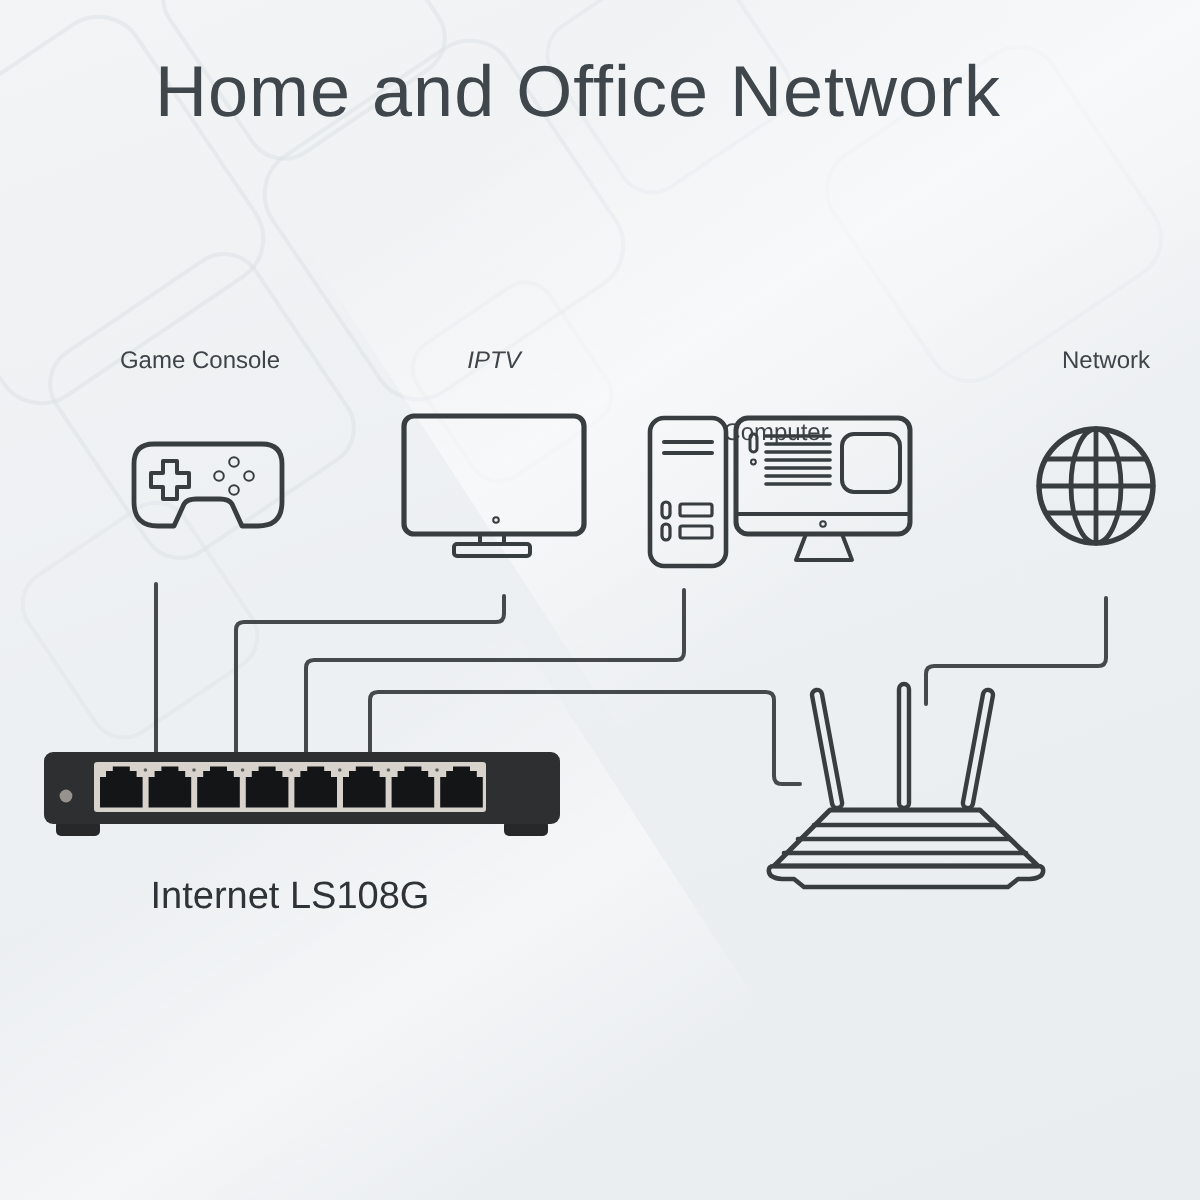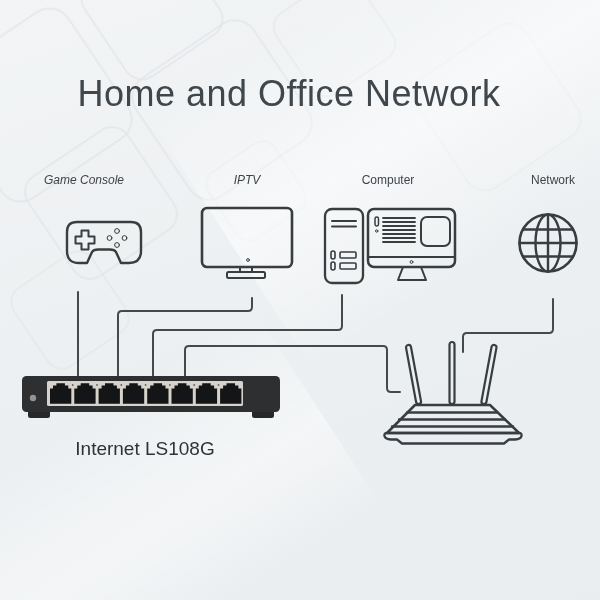--- a/index.html
+++ b/index.html
@@ -13,21 +13,20 @@
     position:relative;width:600px;height:600px;overflow:hidden;
     background:linear-gradient(160deg,#f2f4f5 0%,var(--background) 45%,#e9edef 100%);
     font-family:"Liberation Sans",sans-serif;
   }
   .pat{position:absolute;border:2px solid var(--pattern-line);opacity:.55;}
   .streak{position:absolute;pointer-events:none;}
   .title{
     position:absolute;top:25px;left:289px;transform:translateX(-50%);
     font-size:36px;font-weight:300;letter-spacing:.5px;color:var(--title-color);
     white-space:nowrap;
-    margin-top:48px;
   }
   .dev-label{
     position:absolute;top:173px;transform:translateX(-50%);
     font-size:12px;color:var(--label-color);white-space:nowrap;
   }
   .switch-label{
     position:absolute;top:438px;left:145px;transform:translateX(-50%);
     font-size:19px;color:#2e3337;white-space:nowrap;
   }
   svg{position:absolute;overflow:visible;}
@@ -48,23 +47,23 @@
     <div class="pat" style="left:285px;top:-14px;width:95px;height:95px;border-radius:18px;transform:rotate(-34deg);opacity:.4;"></div>
     <div class="pat" style="left:22px;top:262px;width:92px;height:92px;border-radius:18px;transform:rotate(-34deg);opacity:.4;"></div>
     <div class="pat" style="left:430px;top:40px;width:130px;height:130px;border-radius:22px;transform:rotate(-34deg);opacity:.3;"></div>
     <div class="pat" style="left:215px;top:150px;width:78px;height:78px;border-radius:16px;transform:rotate(-34deg);opacity:.35;"></div>
     <div class="streak" style="left:180px;top:-80px;width:640px;height:300px;transform:rotate(-33deg);background:linear-gradient(180deg,rgba(255,255,255,0) 0%,rgba(255,255,255,.55) 50%,rgba(255,255,255,0) 100%);"></div>
     <div class="streak" style="left:-160px;top:430px;width:520px;height:240px;transform:rotate(-33deg);background:linear-gradient(180deg,rgba(255,255,255,0) 0%,rgba(255,255,255,.45) 55%,rgba(255,255,255,0) 100%);"></div>
   </div>
 
   <div class="title">Home and Office Network</div>
 
-  <div class="dev-label" style="left:84px;font-style:italic;">Game Console</div>
+  <div class="dev-label" style="left:100px;">Game Console</div>
   <div class="dev-label" style="left:247px;font-style:italic;">IPTV</div>
-  <div class="dev-label" style="left:388px;">Computer</div>
+  <div class="dev-label" style="left:388px;margin-top:36px;">Computer</div>
   <div class="dev-label" style="left:553px;">Network</div>
 
   <svg width="600" height="600" style="left:0;top:0;">
     <g fill="none" stroke="var(--connector)" stroke-width="2" stroke-linecap="round">
       <path d="M78,292 L78,376"></path>
       <path d="M252,298 L252,307 Q252,311 248,311 L122,311 Q118,311 118,315 L118,376"></path>
       <path d="M342,295 L342,326 Q342,330 338,330 L157,330 Q153,330 153,334 L153,376"></path>
       <path d="M185,376 L185,350 Q185,346 189,346 L383,346 Q387,346 387,350 L387,388 Q387,392 391,392 L400,392"></path>
       <path d="M553,299 L553,329 Q553,333 549,333 L467,333 Q463,333 463,337 L463,352"></path>
     </g>

